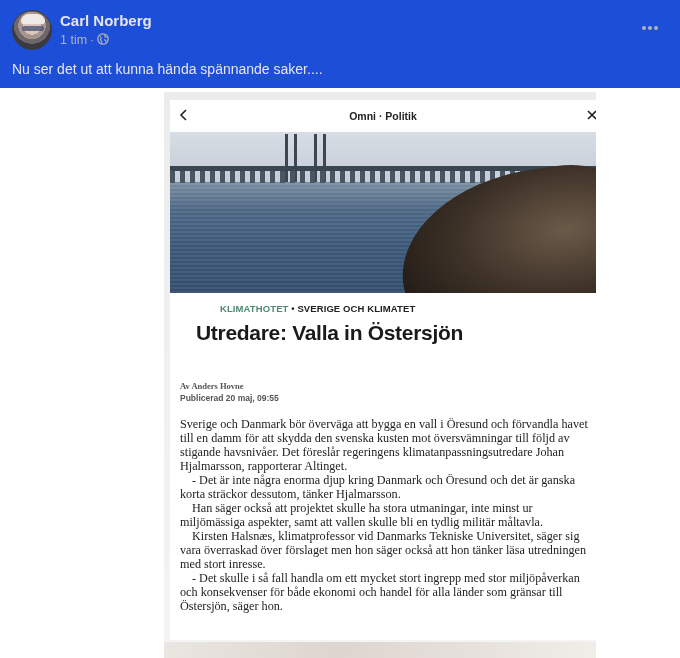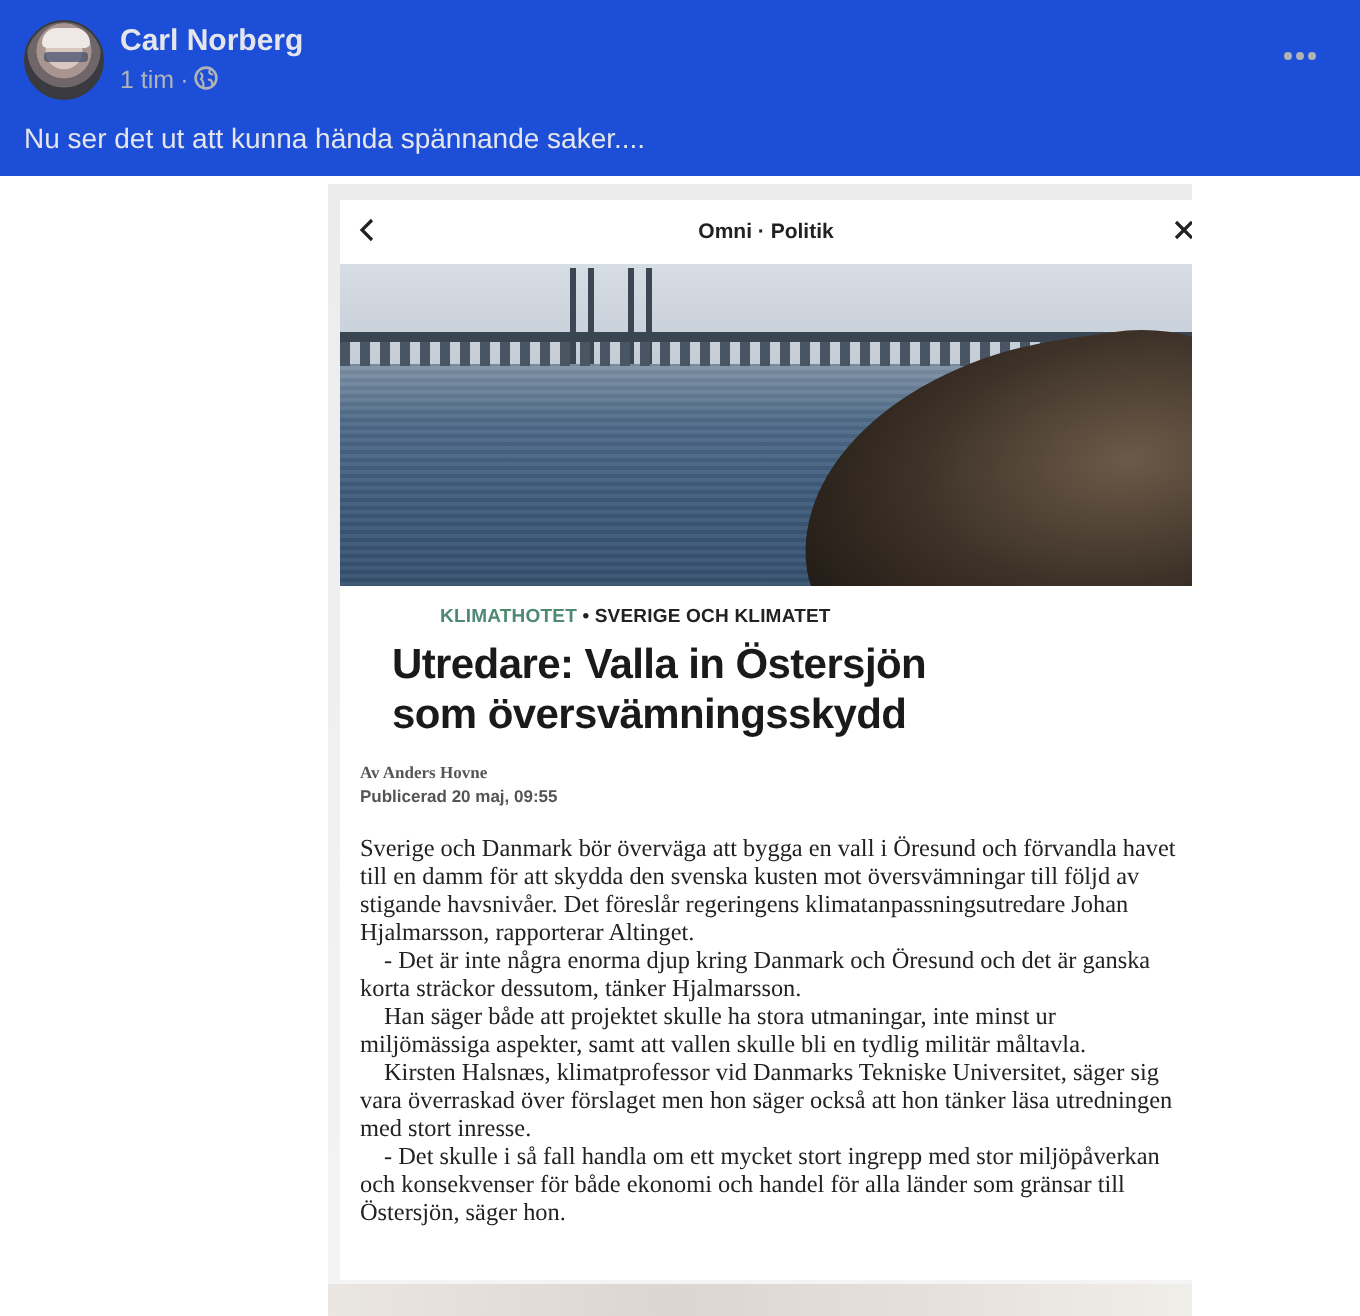--- a/index.html
+++ b/index.html
@@ -158,28 +158,27 @@
       <div class="bridge-piers"></div>
       <div class="rock"></div>
     </div>
 
     <div class="kicker">
       <span class="section">KLIMATHOTET</span><span class="sub"> • </span><span class="sub">SVERIGE OCH KLIMATET</span>
     </div>
 
     <div class="headline">
       <div>Utredare: Valla in Östersjön</div>
-      <div>som översvämningsskydd</div>
     </div>
 
     <div class="byline">Av Anders Hovne</div>
     <div class="published">Publicerad 20 maj, 09:55</div>
 
     <div class="body-text">
       <p>Sverige och Danmark bör överväga att bygga en vall i Öresund och förvandla havet till en damm för att skydda den svenska kusten mot översvämningar till följd av stigande havsnivåer. Det föreslår regeringens klimatanpassningsutredare Johan Hjalmarsson, rapporterar Altinget.</p>
       <p class="indent">- Det är inte några enorma djup kring Danmark och Öresund och det är ganska korta sträckor dessutom, tänker Hjalmarsson.</p>
-      <p class="indent">Han säger både att projektet skulle ha stora utmaningar, inte minst ur miljömässiga aspekter, samt att vallen skulle bli en tydlig militär måltavla.</p>
+      <p class="indent">Han säger också att projektet skulle ha stora utmaningar, inte minst ur miljömässiga aspekter, samt att vallen skulle bli en tydlig militär måltavla.</p>
       <p class="indent">Kirsten Halsnæs, klimatprofessor vid Danmarks Tekniske Universitet, säger sig vara överraskad över förslaget men hon säger också att hon tänker läsa utredningen med stort inresse.</p>
       <p class="indent">- Det skulle i så fall handla om ett mycket stort ingrepp med stor miljöpåverkan och konsekvenser för både ekonomi och handel för alla länder som gränsar till Östersjön, säger hon.</p>
     </div>
   </div>
   <div class="photo-bottom-blur"></div>
 </div>
 
 </body></html>

